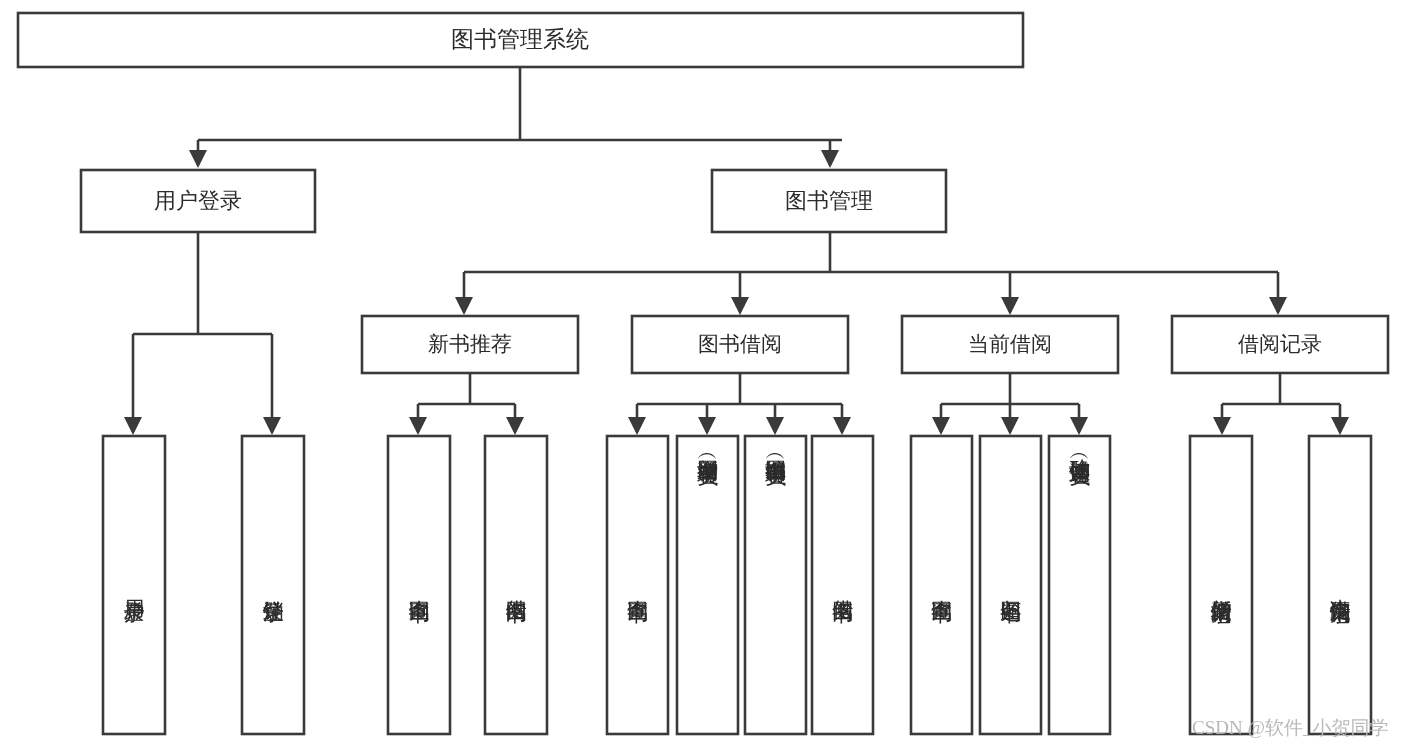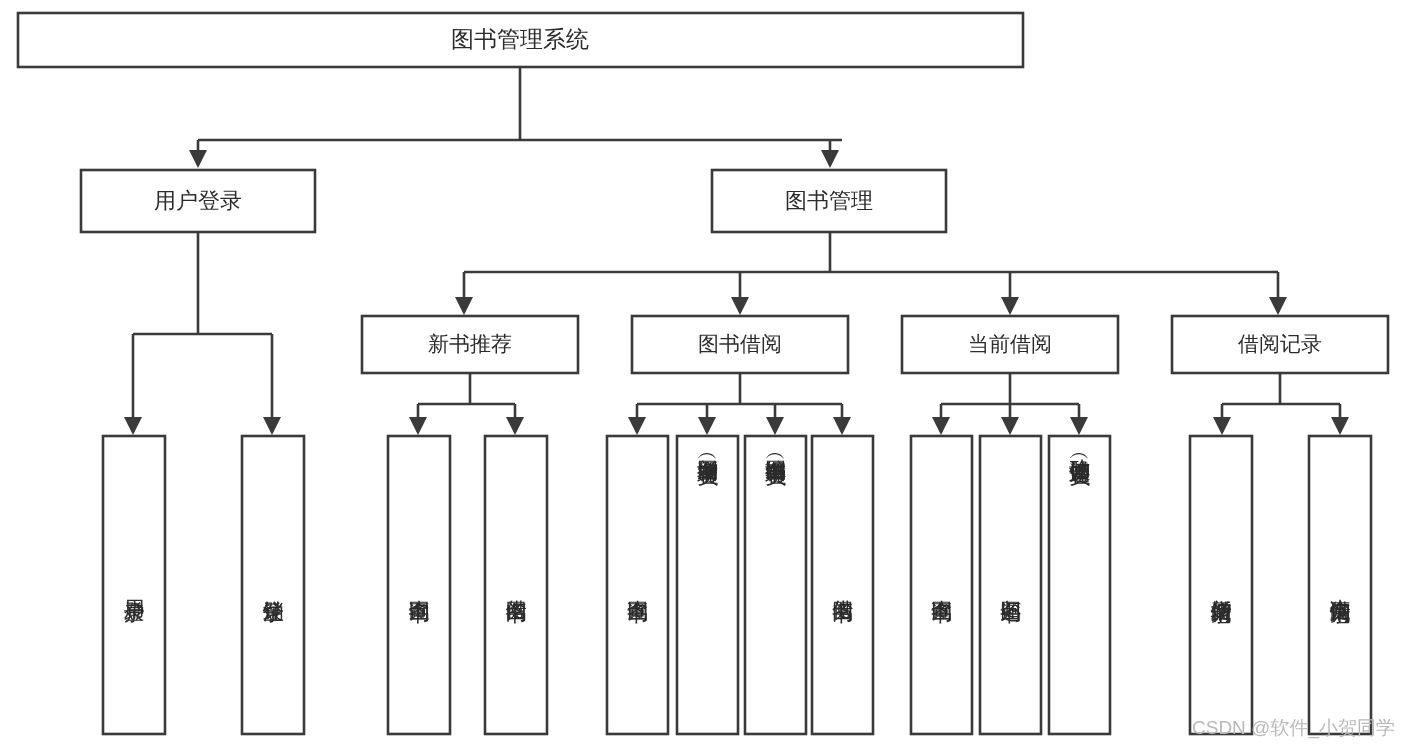--- a/index.html
+++ b/index.html
@@ -58,21 +58,21 @@
     font-family: "Liberation Sans", "DejaVu Sans", sans-serif;
     font-size: 21px;
     line-height: 1.06;
     color: #2b2b2b;
     letter-spacing: 1px;
     white-space: nowrap;
   }
   .vlabel-wrap.centered { align-items: center; }
   .watermark {
     position: absolute;
-    font-family: Liberation Sans, sans-serif;
+    font-family: Liberation Serif, serif;
     font-size: 19px;
     color: #b9b9b9;
     white-space: nowrap;
     pointer-events: none;
   }
 </style>
 </head>
 <body>
 
 <div id="stage">

